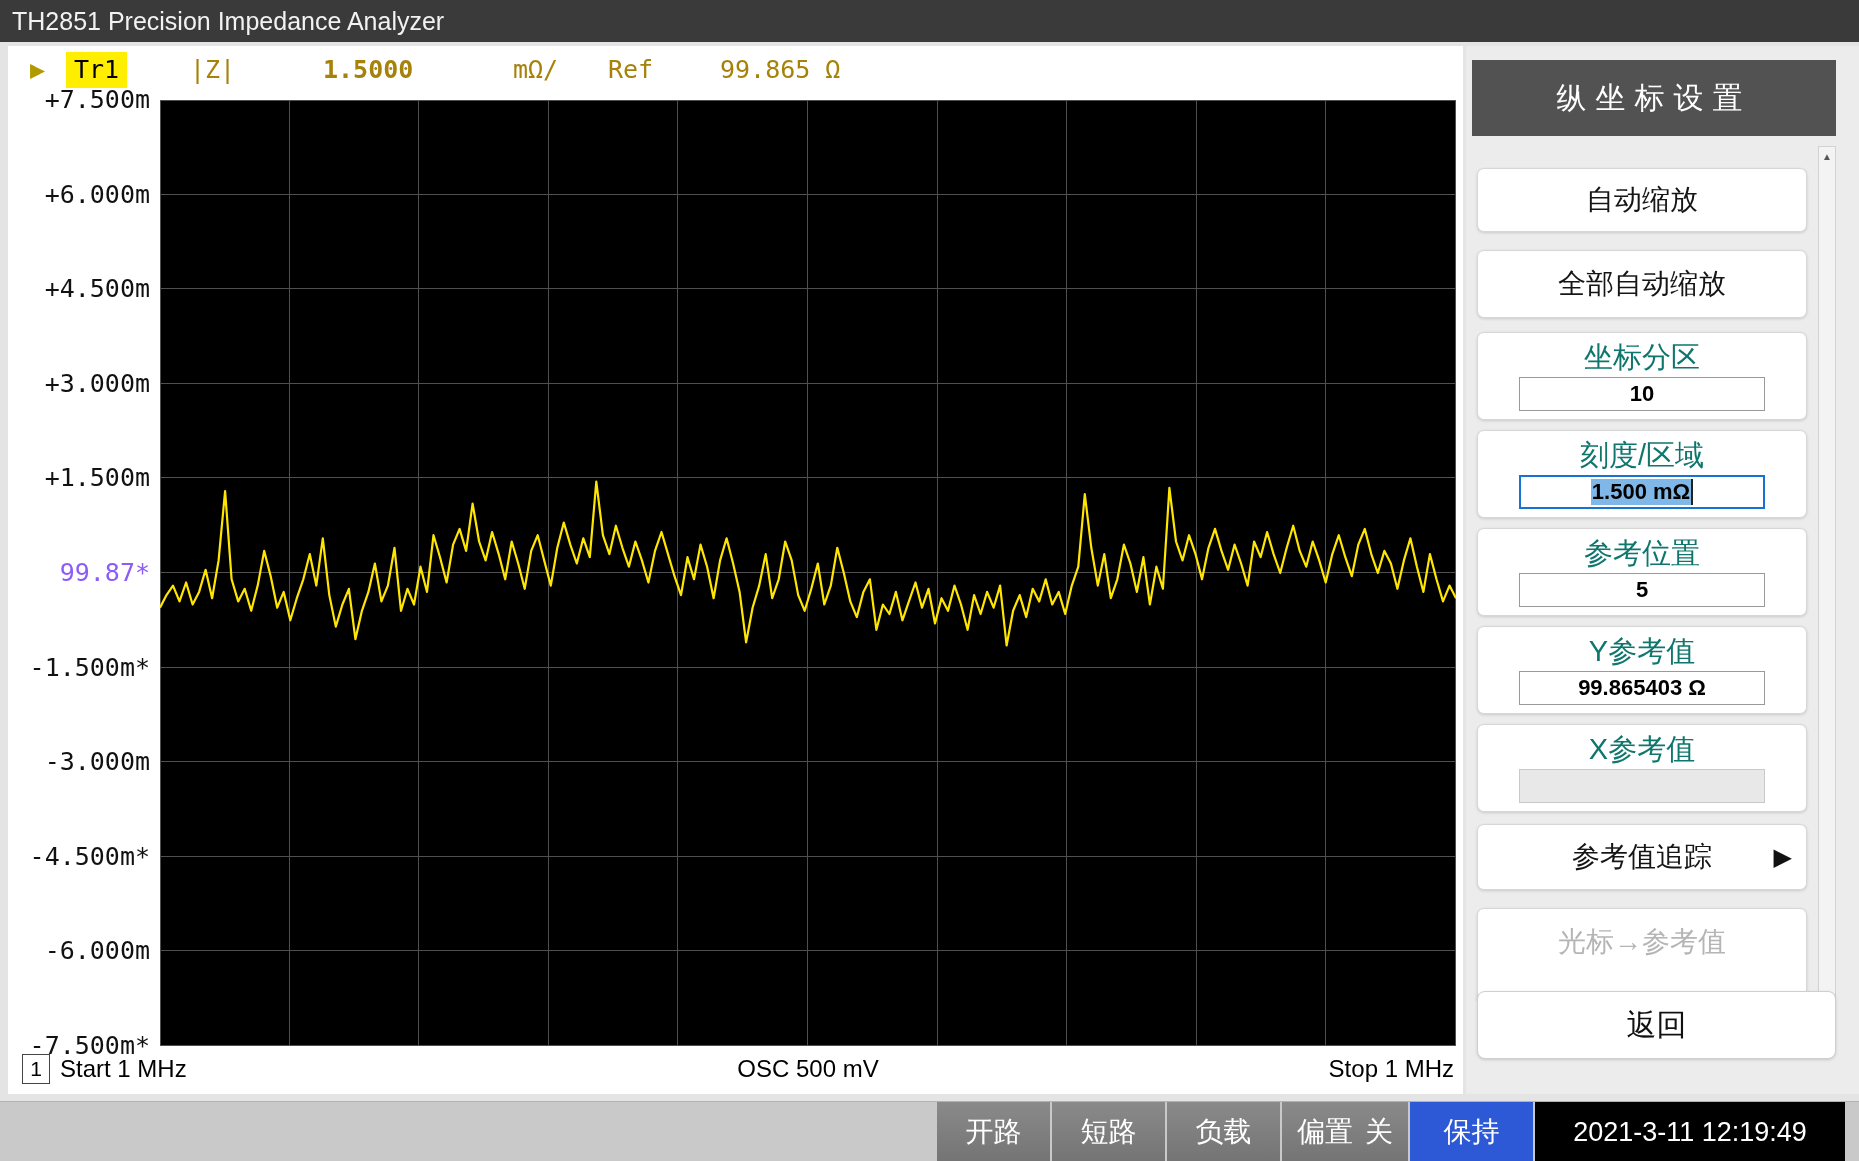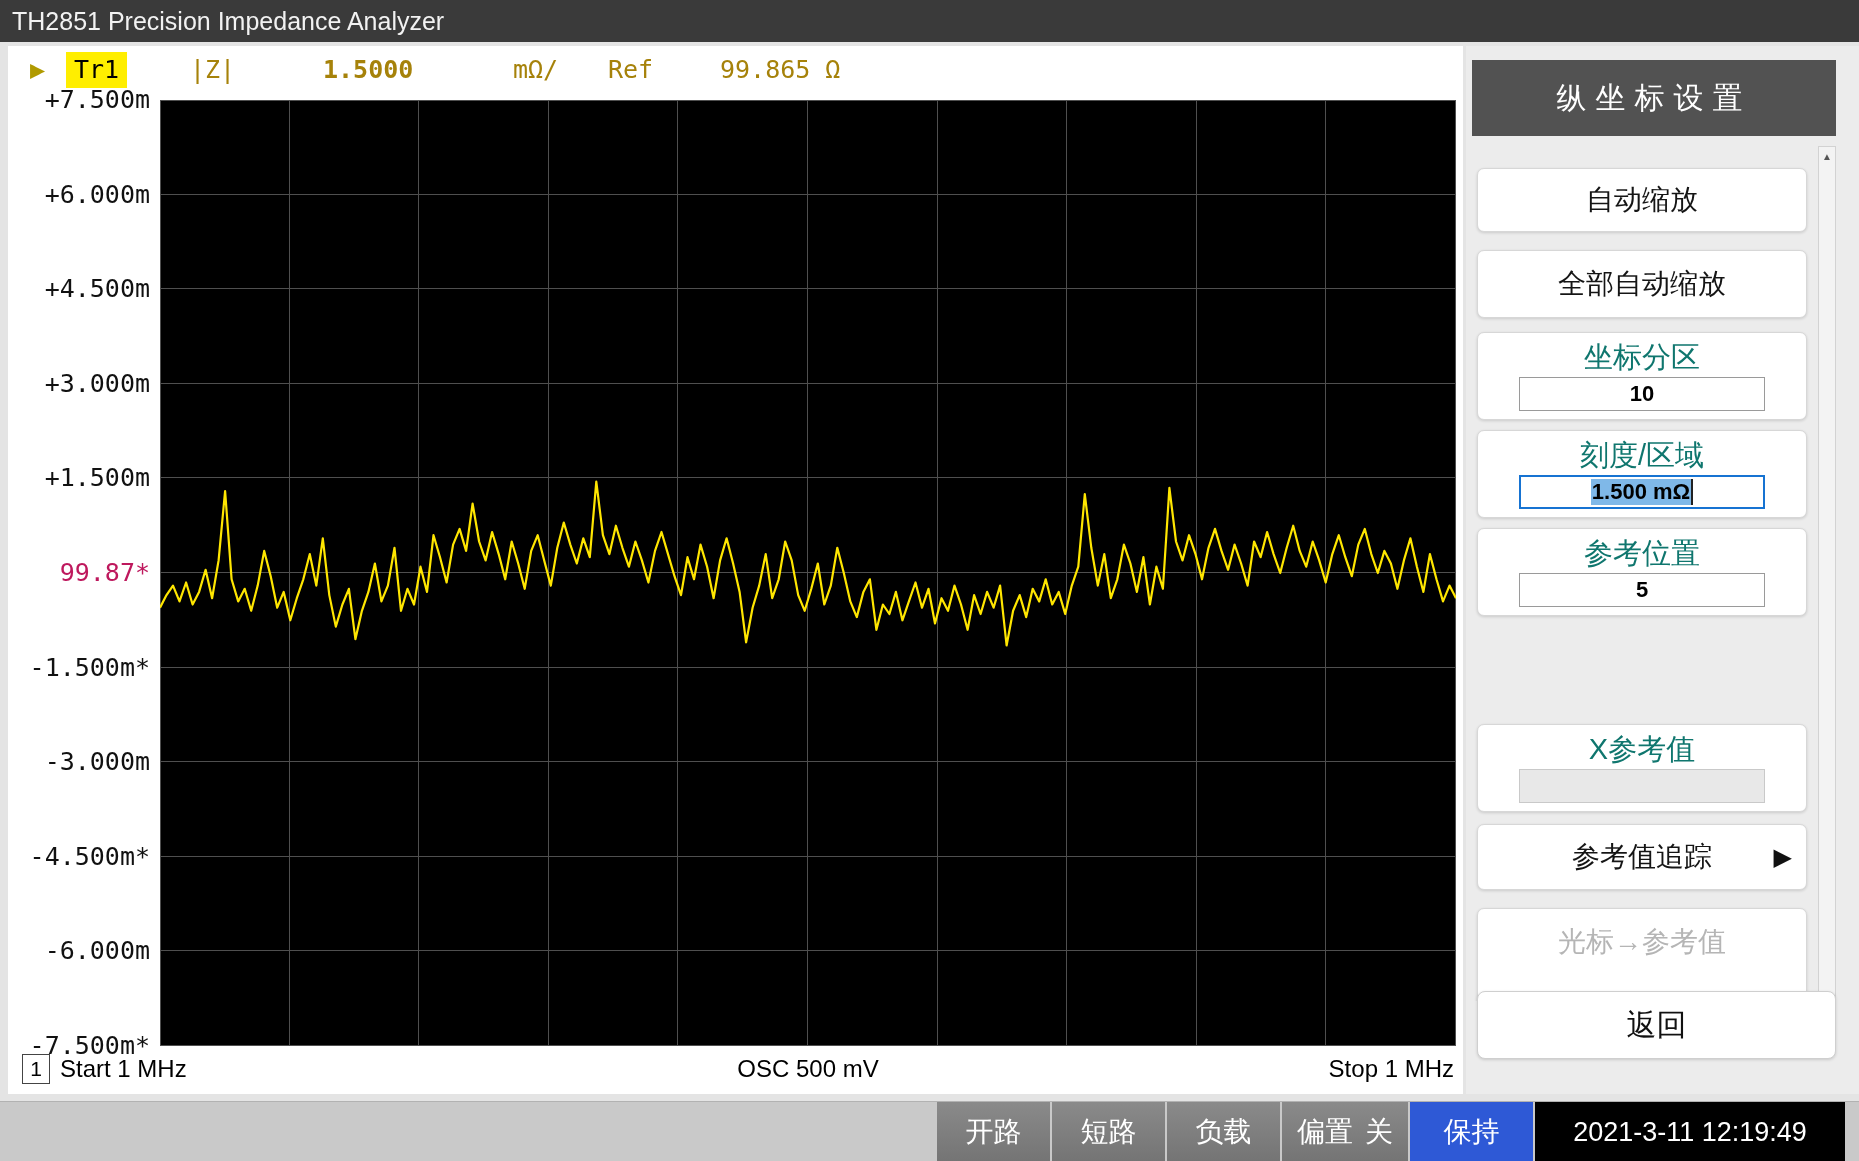--- a/index.html
+++ b/index.html
@@ -18,21 +18,21 @@
   #trace-marker{left:22px;color:#b09a00;}
   #trace-name{left:58px;background:#ffee00;color:#000;padding:0 8px;}
   #trace-param{left:182px;}
   #trace-scale{left:315px;font-weight:bold;}
   #trace-scale-unit{left:505px;}
   #trace-ref-label{left:600px;}
   #trace-ref-value{left:712px;}
 
   .ylabel{position:absolute;width:142px;text-align:right;font-family:"DejaVu Sans Mono",monospace;
     font-size:25px;color:#111;line-height:32px;}
-  .ylabel.ref{color:#be185d;}
+  .ylabel.ref{color:#8b5cf6;}
 
   #grid-box{position:absolute;left:152px;top:54px;width:1296px;height:946px;background:#000;}
   #grid-svg{display:block;}
 
   #stimulus-bar{position:absolute;left:0;top:1006px;width:1448px;height:34px;font-size:24px;color:#000;}
   #stim-left{position:absolute;left:14px;top:0;height:34px;display:flex;align-items:center;gap:10px;}
   #channel-badge{display:inline-flex;align-items:center;justify-content:center;width:26px;height:28px;
     border:1px solid #444;background:#fff;font-size:21px;}
   #stim-osc{position:absolute;left:800px;top:0;transform:translateX(-50%);line-height:34px;}
   #stim-stop{position:absolute;right:2px;top:0;line-height:34px;}
@@ -179,20 +179,24 @@
         <div class="field selected">
           <span class="sel">1.500 mΩ</span>
         </div>
       </div>
 
       <div id="group-refpos" class="group">
         <div class="glabel">参考位置</div>
         <div class="field">5</div>
       </div>
 
+      <div id="group-yref" class="group">
+        <div class="glabel">Y参考值</div>
+        <div class="field">99.865403 Ω</div>
+      </div>
 
       <div id="group-xref" class="group">
         <div class="glabel">X参考值</div>
         <div class="field disabled"></div>
       </div>
 
       <div id="btn-ref-tracking" class="btn-soft">
         <span>参考值追踪</span>
         <span class="chev">▶</span>
       </div>

